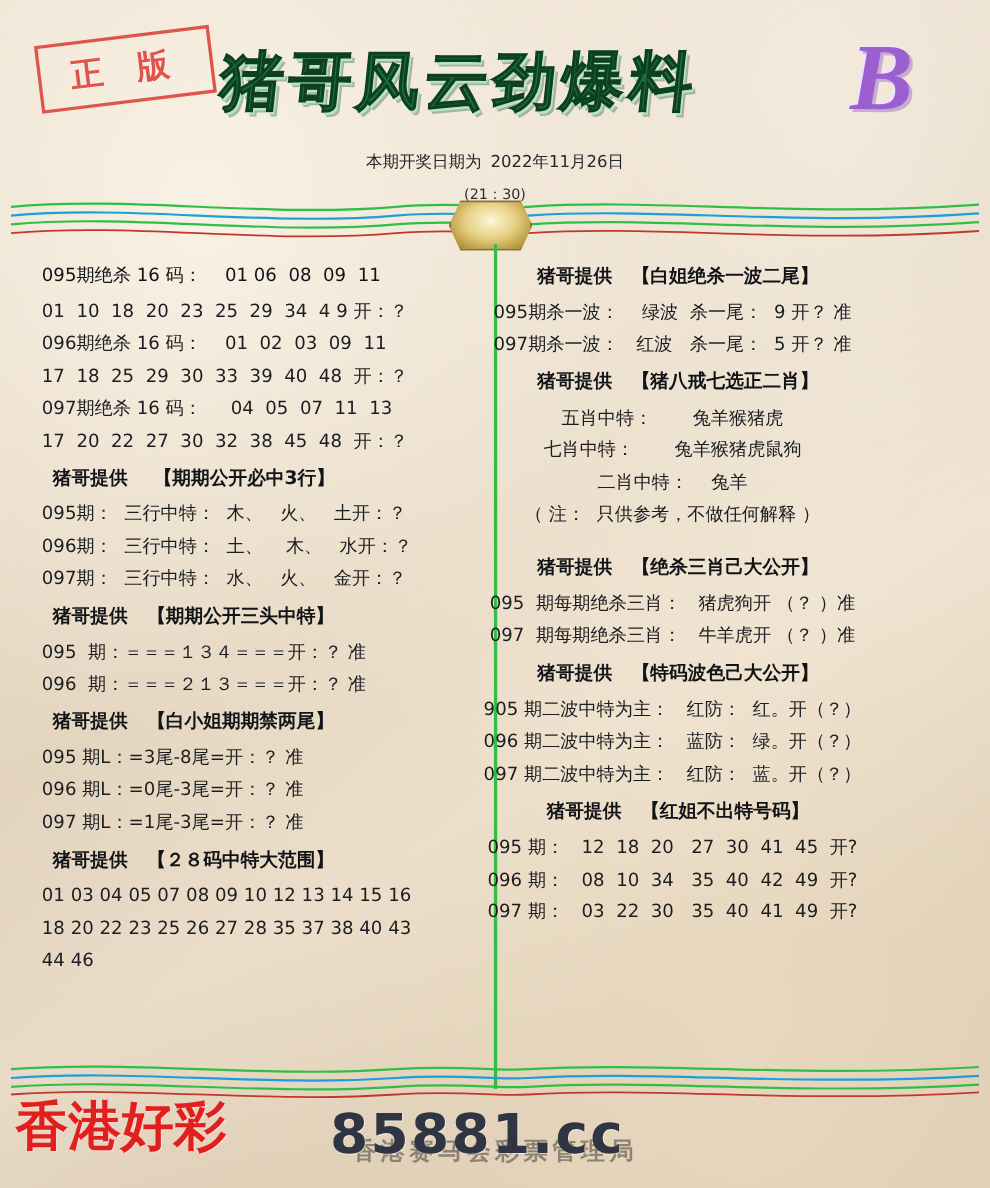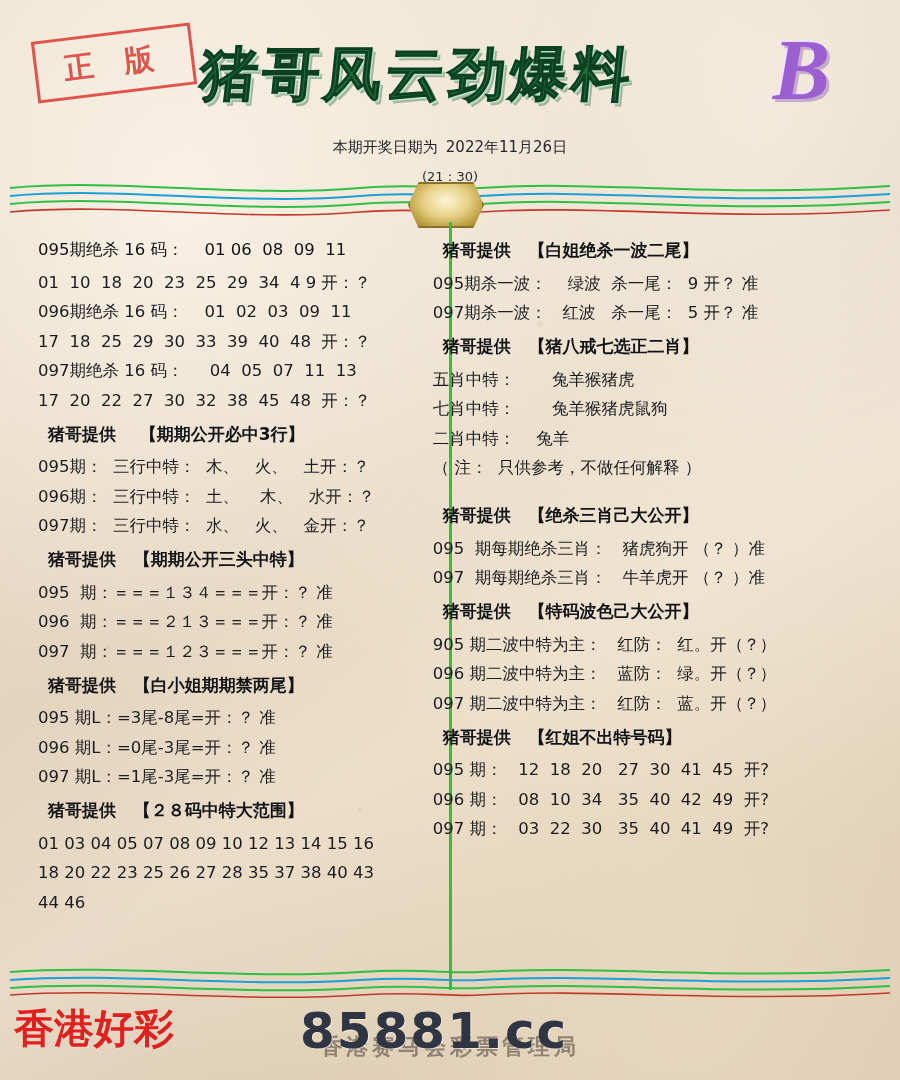--- a/index.html
+++ b/index.html
@@ -109,21 +109,21 @@
     position: absolute; left: 449px; top: 222px;
     width: 3px; height: 768px;
     background: #2fbf45;
   }
 
   .cols {
     position: absolute; left: 0; top: 232px; width: 804px;
     display: flex;
   }
   .col { width: 450px; padding: 0 18px 0 38px; }
-  .col.right { padding-left: 30px; padding-right: 14px; }
+  .col.right { padding-left: 30px; padding-right: 14px; text-align: center; }
 
   .line {
     font-family: "DejaVu Sans", sans-serif;
     font-size: 16.5px;
     color: #1a1c20;
     line-height: 1.0;
     padding: 6.5px 0;
     white-space: pre;
   }
   .head {
@@ -145,21 +145,21 @@
     text-align: center;
     font-size: 22px;
     font-weight: bold;
     font-family: "DejaVu Sans", sans-serif;
     color: #4a4038;
     opacity: 0.55;
     letter-spacing: 4px;
   }
   .footer-red {
     position: absolute; left: 14px; bottom: 24px;
-    font-size: 40px; font-weight: bold;
+    font-size: 48px; font-weight: bold;
     font-family: Liberation Sans, sans-serif;
     color: #e0201c;
     text-shadow: 1px 1px 0 #ffd9d6;
   }
   .footer-num {
     position: absolute; left: 300px; bottom: 20px;
     font-size: 50px; font-weight: bold;
     font-family: "DejaVu Sans", sans-serif;
     color: #2f3542;
     letter-spacing: 2px;
@@ -199,21 +199,20 @@
       <div class="line">17  18  25  29  30  33  39  40  48  开：？</div>
       <div class="line">097期绝杀 16 码：     04  05  07  11  13</div>
       <div class="line">17  20  22  27  30  32  38  45  48  开：？</div>
       <div class="head">猪哥提供    【期期公开必中3行】</div>
       <div class="line">095期：  三行中特：  木、   火、   土开：？</div>
       <div class="line">096期：  三行中特：  土、    木、   水开：？</div>
       <div class="line">097期：  三行中特：  水、   火、   金开：？</div>
       <div class="head">猪哥提供   【期期公开三头中特】</div>
       <div class="line">095  期：＝＝＝１３４＝＝＝开：？ 准</div>
       <div class="line">096  期：＝＝＝２１３＝＝＝开：？ 准</div>
-      <div class="line">097  期：＝＝＝１２３＝＝＝开：？ 准</div>
       <div class="head">猪哥提供   【白小姐期期禁两尾】</div>
       <div class="line">095 期L：=3尾-8尾=开：？ 准</div>
       <div class="line">096 期L：=0尾-3尾=开：？ 准</div>
       <div class="line">097 期L：=1尾-3尾=开：？ 准</div>
       <div class="head">猪哥提供   【２８码中特大范围】</div>
       <div class="line">01 03 04 05 07 08 09 10 12 13 14 15 16</div>
       <div class="line">18 20 22 23 25 26 27 28 35 37 38 40 43</div>
       <div class="line">44 46</div>
     </div>
 

